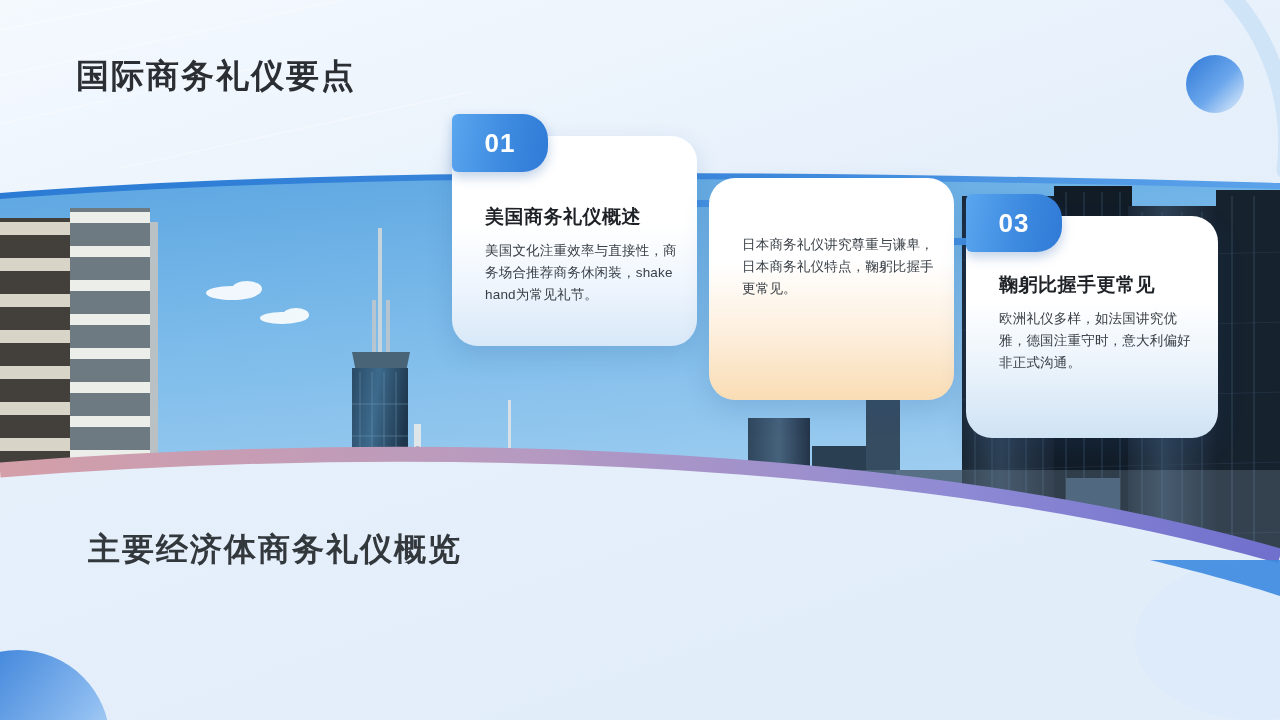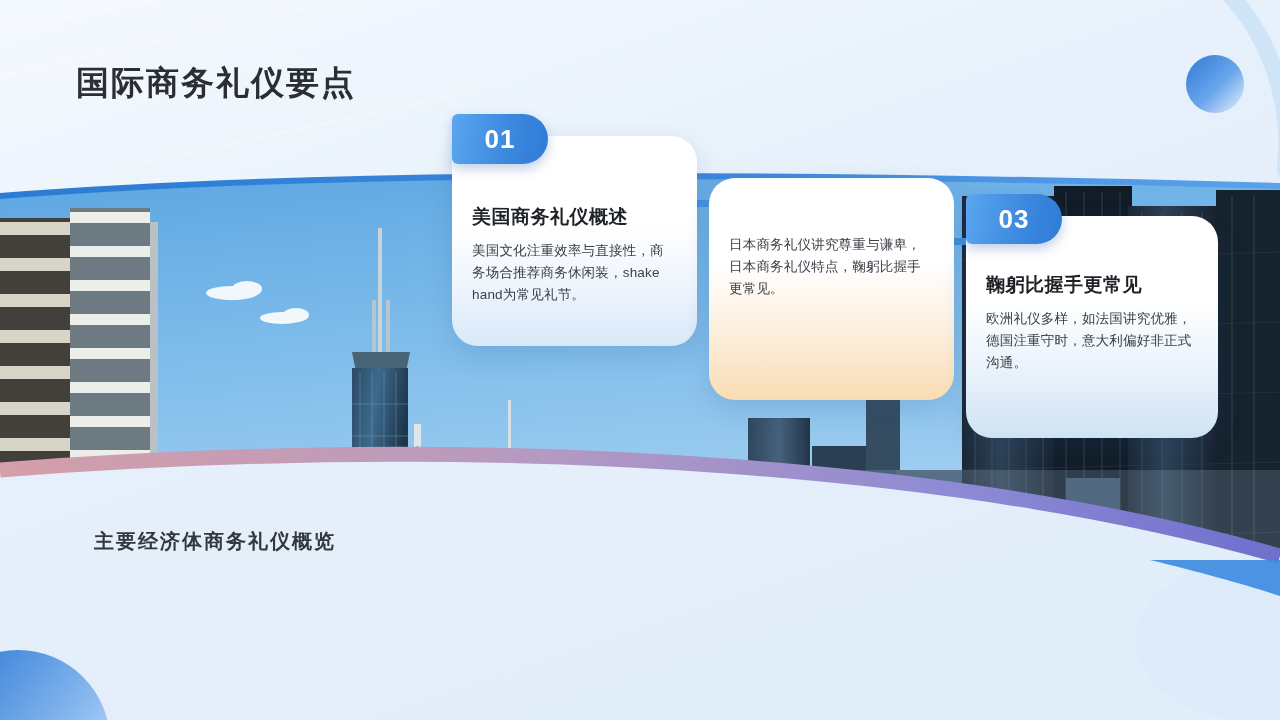--- a/index.html
+++ b/index.html
@@ -14,52 +14,52 @@
   
   .bg-layer{position:absolute;inset:0;pointer-events:none;}
   .bg-layer svg{position:absolute;inset:0;width:1280px;height:720px;display:block;}
 
   
   .photo-band{position:absolute;inset:0;}
   .photo-band svg{position:absolute;inset:0;width:1280px;height:720px;display:block;}
 
   
   .title{
-    position:absolute;left:76px;top:61px;
+    position:absolute;left:76px;top:54px;
     font-size:33px;font-weight:bold;letter-spacing:2px;
     color:#2b2f33;white-space:nowrap;
   }
   .subtitle{
-    position:absolute;left:94px;top:528px;
-    font-size:20px;font-weight:bold;letter-spacing:2px;
+    position:absolute;left:88px;top:528px;
+    font-size:32px;font-weight:bold;letter-spacing:2px;
     color:#33383d;white-space:nowrap;
   }
 
   
   .card{position:absolute;border-radius:26px;overflow:visible;
         box-shadow:0 10px 26px rgba(40,80,140,.16);}
   .card .face{position:absolute;inset:0;border-radius:26px;}
   .card-1{left:452px;top:136px;width:245px;height:210px;}
   .card-1 .face{background:linear-gradient(180deg,#ffffff 0%,#ffffff 42%,#eef5fd 72%,#d8e8f8 100%);}
   .card-2{left:709px;top:178px;width:245px;height:222px;}
   .card-2 .face{background:linear-gradient(180deg,#ffffff 0%,#ffffff 38%,#fdefdd 70%,#f9dcb4 100%);}
   .card-3{left:966px;top:216px;width:252px;height:222px;}
   .card-3 .face{background:linear-gradient(180deg,#ffffff 0%,#ffffff 38%,#e9f2fb 70%,#cfe3f4 100%);}
 
-  .badge{position:absolute;top:-22px;left:0px;height:50px;min-width:96px;
+  .badge{position:absolute;top:-22px;left:0px;height:58px;min-width:96px;
          display:flex;align-items:center;justify-content:center;
          border-radius:6px 25px 25px 6px;
          color:#fff;font-size:26px;font-weight:bold;letter-spacing:1px;
          box-shadow:0 5px 12px rgba(30,90,170,.28);}
   .badge-blue{background:linear-gradient(100deg,#5aa6ef 0%,#3d8ae0 55%,#2f7ad6 100%);}
   .badge-orange{background:linear-gradient(100deg,#f99a33 0%,#f4811f 55%,#ef7512 100%);
                 box-shadow:0 5px 12px rgba(200,110,20,.3);}
 
   .card-body{position:absolute;left:0;right:0;top:0;bottom:0;
-             padding:56px 20px 16px 20px;box-sizing:border-box;}
+             padding:56px 20px 16px 33px;box-sizing:border-box;}
   .card-1 .card-body{padding-top:68px;}
   .card-h{font-size:19px;font-weight:bold;color:#1e2226;letter-spacing:.5px;
           margin:0 0 10px 0;white-space:nowrap;}
   .card-p{font-size:13.5px;line-height:1.62;color:#3a4047;margin:0;letter-spacing:.2px;}
 
   
   .connector{position:absolute;height:7px;border-radius:4px;
              background:linear-gradient(90deg,#2f7ad6,#4a97e8);}
   .conn-1{left:651px;top:200px;width:62px;}
   .conn-2{left:908px;top:238px;width:62px;}

